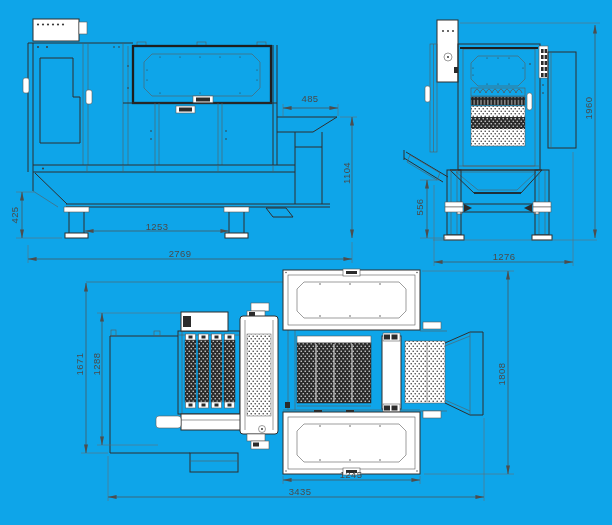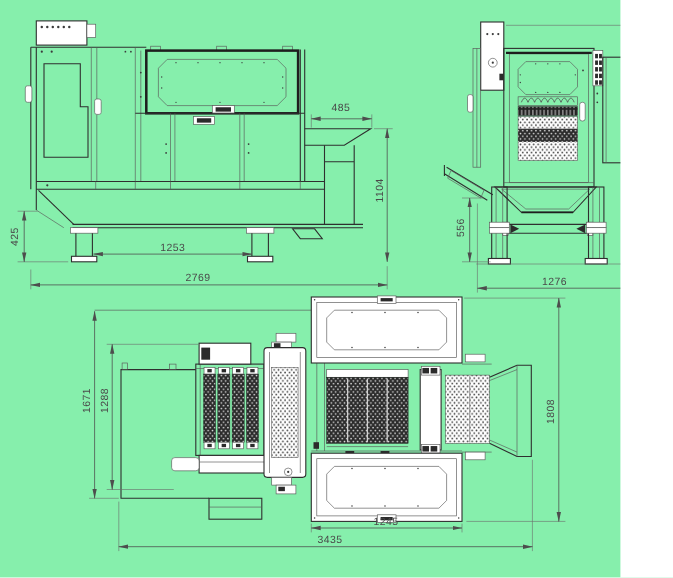--- a/index.html
+++ b/index.html
@@ -1,16 +1,16 @@
 <!DOCTYPE html>
 <html><head>
 <meta charset="utf-8">
 <style>
   html,body{margin:0;padding:0;background:#ffffff;}
-  .stage{width:564px;height:525px;position:relative;background:#86efac;overflow:hidden;}
+  .stage{width:612px;height:525px;position:relative;background:#0ea5e9;overflow:hidden;}
   svg{display:block;}
   .ol{stroke:#2f2f2f;stroke-width:1;fill:none;}            
   .ol2{stroke:#2f2f2f;stroke-width:1;fill:#ffffff;}         
   .thk{stroke:#1e1e1e;stroke-width:2.3;fill:none;}          
   .thin{stroke:#5a5a5a;stroke-width:0.6;fill:none;}         
   .thinw{stroke:#5a5a5a;stroke-width:0.6;fill:#ffffff;}
   .dk{fill:#2b2b2b;stroke:none;}                             
   .dim{stroke:#4d4d4d;stroke-width:0.7;fill:none;}           
   .ext{stroke:#6a6a6a;stroke-width:0.55;fill:none;}          
   .dot{fill:#3a3a3a;stroke:none;}

